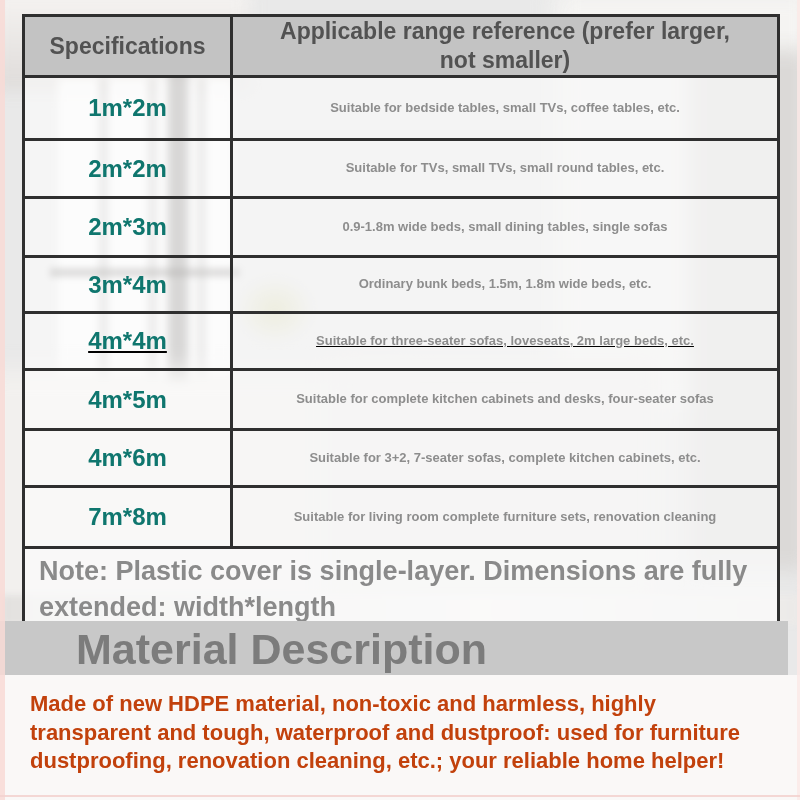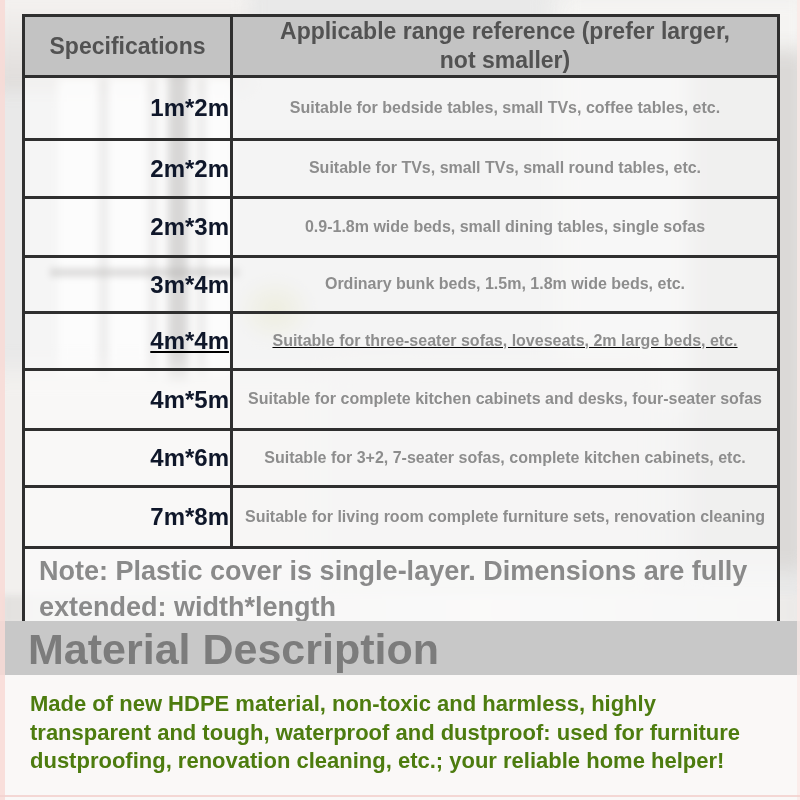--- a/index.html
+++ b/index.html
@@ -36,46 +36,46 @@
     position:absolute;left:22px;top:14px;width:758px;z-index:2;
     border-collapse:collapse;table-layout:fixed;padding-left:40px;
   }
   .spec-table th,.spec-table td{border:3px solid #2f2f2f;overflow:hidden;}
   .spec-table thead th{
     background:#c3c3c3;color:#525252;font-size:23px;height:58px;
     text-align:center;line-height:1.25;padding:0 34px;
   }
   .spec-table th.col-spec{width:197px;padding:0 4px;}
   .spec-table td.spec{
-    background:rgba(255,255,255,0.55);color:#0f172a;
-    font-size:24px;text-align:right;
+    background:rgba(255,255,255,0.55);color:#0f766e;
+    font-size:24px;text-align:center;
   }
   .spec-table td.range{
     background:rgba(248,248,248,0.72);color:#8d8d8d;
-    font-size:16px;text-align:center;line-height:1.3;padding:2px 10px;
+    font-size:13px;text-align:center;line-height:1.3;padding:2px 10px;
   }
   .spec-table td.note{
     background:rgba(250,250,250,0.8);color:#8a8a8a;
     font-size:27px;text-align:left;line-height:1.35;padding:4px 8px 4px 14px;
   }
 
   
   .section-band{
-    position:absolute;left:0;top:621px;width:800px;height:54px;
-    background:#c8c8c8;z-index:2;
+    position:absolute;left:0;top:621px;width:740px;height:54px;
+    background:#c8c8c8;z-index:2;padding-left:48px;
   }
   .section-band h2{
     margin:0;padding:3px 0 0 28px;
     font-size:43px;line-height:50px;color:#7c7c7c;font-weight:bold;
   }
   .lower-bg{position:absolute;left:0;top:675px;width:800px;height:125px;background:#faf8f7;z-index:1;}
   .material-text{
     position:absolute;left:0;top:682px;width:800px;box-sizing:border-box;
     padding:8px 28px 0 30px;z-index:2;
-    font-size:22px;line-height:1.3;color:#4d7c0f;
+    font-size:22px;line-height:1.3;color:#c2410c;
   }
 </style>
 </head>
 <body>
 
 <div class="page">
 
   <div class="bg">
     <div class="shape s-topleft"></div>
     <div class="shape s-bright-right"></div>

